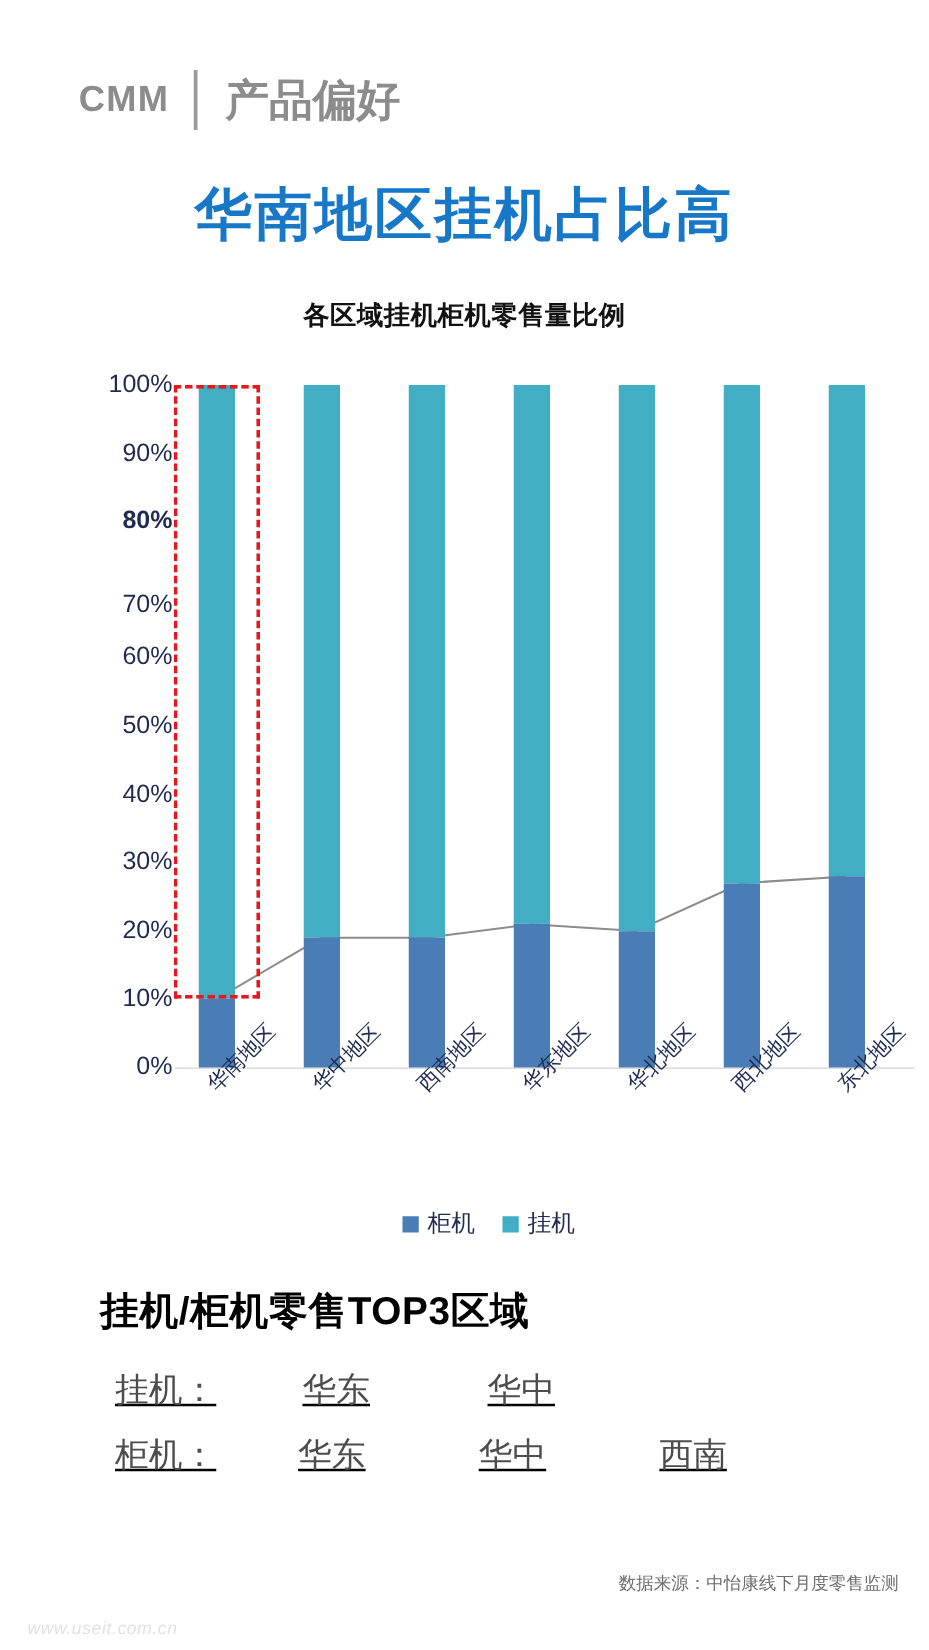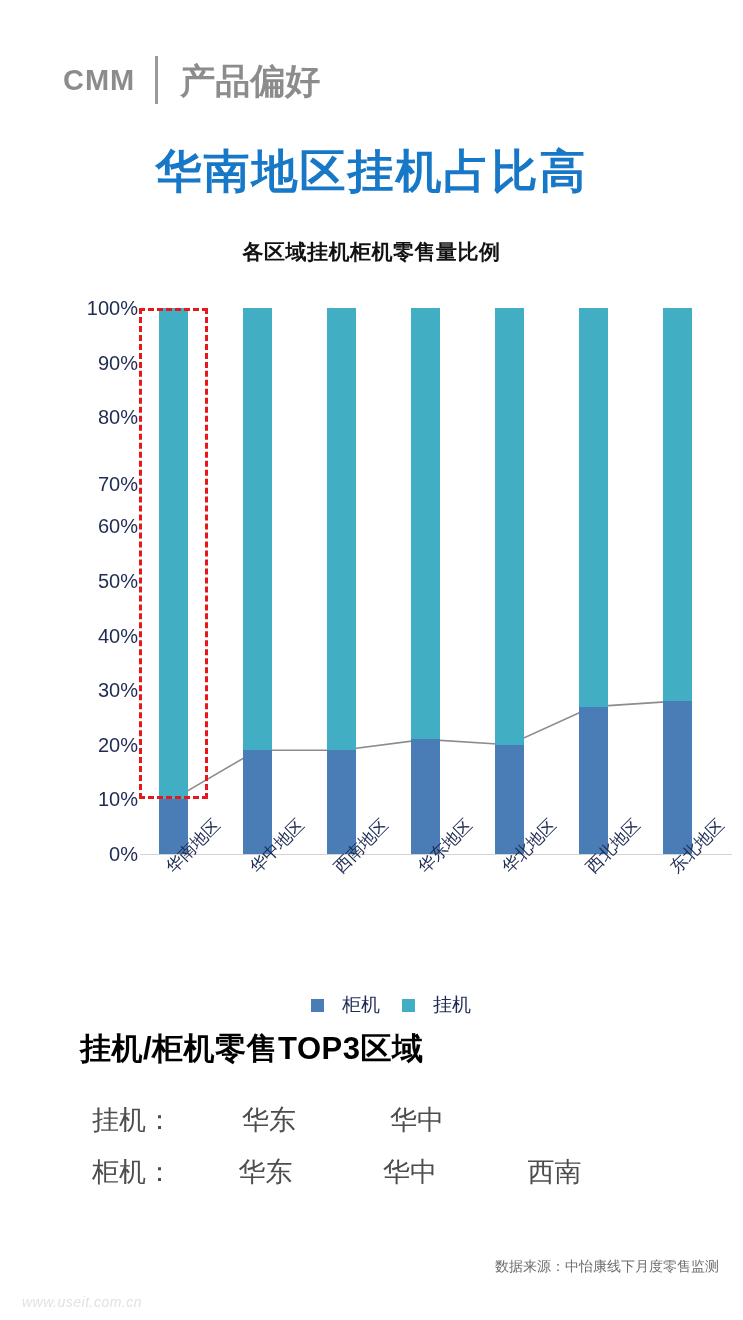--- a/index.html
+++ b/index.html
@@ -50,30 +50,30 @@
   .line-svg{position:absolute;left:0;top:0;width:588px;height:546px;overflow:visible;}
   .xlabels{position:absolute;left:140px;top:572px;width:592px;height:110px;}
   .xlab{
     position:absolute;top:0;font-size:17px;color:#1f2b52;white-space:nowrap;
     transform-origin:left top;transform:rotate(-45deg);
   }
   .legend{
     position:absolute;left:0;right:0;top:676px;display:flex;justify-content:center;
     align-items:center;gap:22px;
   }
-  .lg-item{display:flex;align-items:center;gap:18px;margin-top:26px;}
+  .lg-item{display:flex;align-items:center;gap:7px;}
   .lg-sw{width:13px;height:13px;display:inline-block;}
   .lg-tx{font-size:19px;color:#1f2b52;}
   
   .top3-title{
     position:absolute;left:80px;top:1028px;font-size:31px;font-weight:bold;color:#000000;
     letter-spacing:0.5px;
   }
   .top3-table{position:absolute;left:92px;top:1094px;width:580px;}
-  .top3-row{display:flex;align-items:center;height:52px;}
+  .top3-row{display:flex;height:52px;text-decoration:underline;}
   .t3-key{width:150px;font-size:27px;color:#4d4d4d;}
   .t3-cell{width:148px;font-size:27px;color:#4d4d4d;}
   .source{
     position:absolute;right:24px;top:1258px;font-size:14px;color:#6d6d6d;
     font-family:"Liberation Serif","DejaVu Serif",serif;
   }
   .watermark{
     position:absolute;left:22px;top:1294px;font-size:14px;color:#e2e2e2;
     font-style:italic;letter-spacing:0.5px;
   }
@@ -88,21 +88,21 @@
 </div>
 
 <div class="main-title">华南地区挂机占比高</div>
 
 <div class="chart-title">各区域挂机柜机零售量比例</div>
 
 <div class="chart-wrap">
   <div class="axis-labels" id="yaxis">
       <div class="axis-label" style="top: 0px;">100%</div>
       <div class="axis-label" style="top: 54.6px;">90%</div>
-      <div class="axis-label" style="top: 109.2px;">80%</div>
+      <div class="axis-label" style="top: 109.2px; font-weight: bold;">80%</div>
       <div class="axis-label" style="top: 176px;">70%</div>
       <div class="axis-label" style="top: 218.4px;">60%</div>
       <div class="axis-label" style="top: 273px;">50%</div>
       <div class="axis-label" style="top: 327.6px;">40%</div>
       <div class="axis-label" style="top: 382.2px;">30%</div>
       <div class="axis-label" style="top: 436.8px;">20%</div>
       <div class="axis-label" style="top: 491.4px;">10%</div>
       <div class="axis-label" style="top: 546px;">0%</div>
     </div>
   <div class="baseline"></div>

